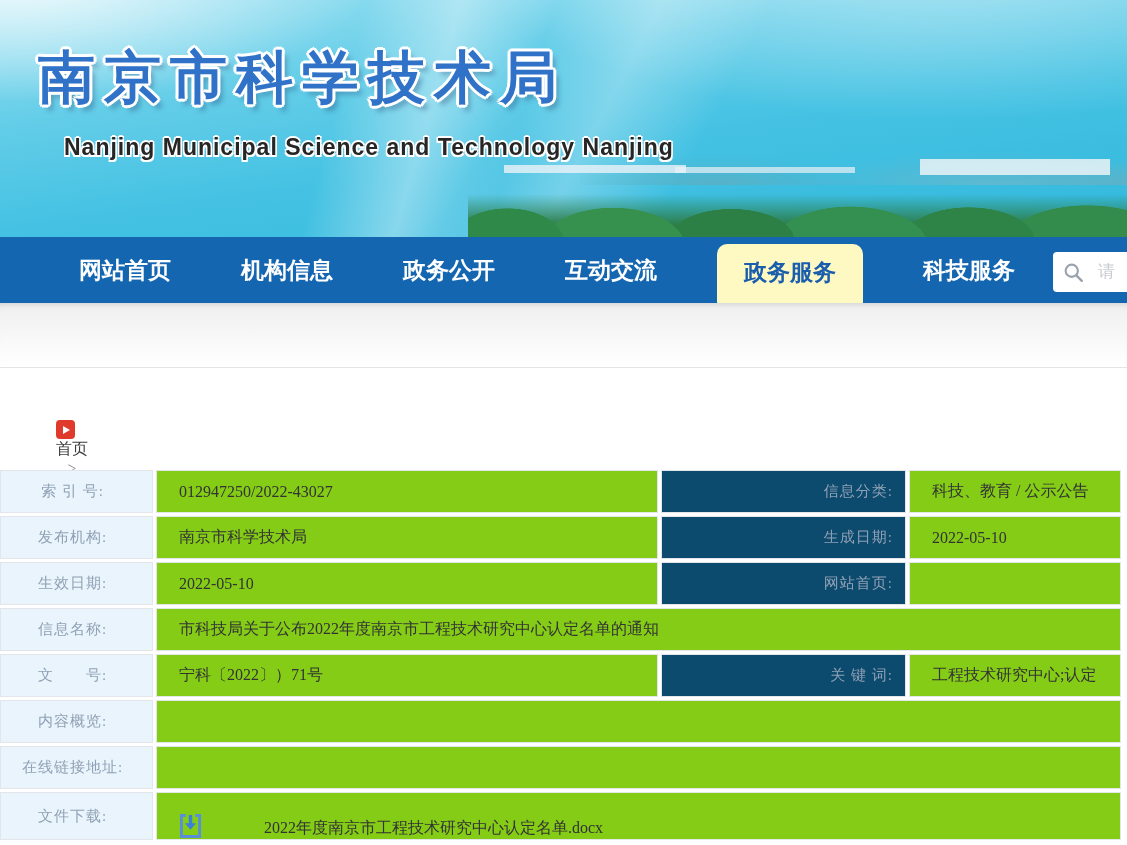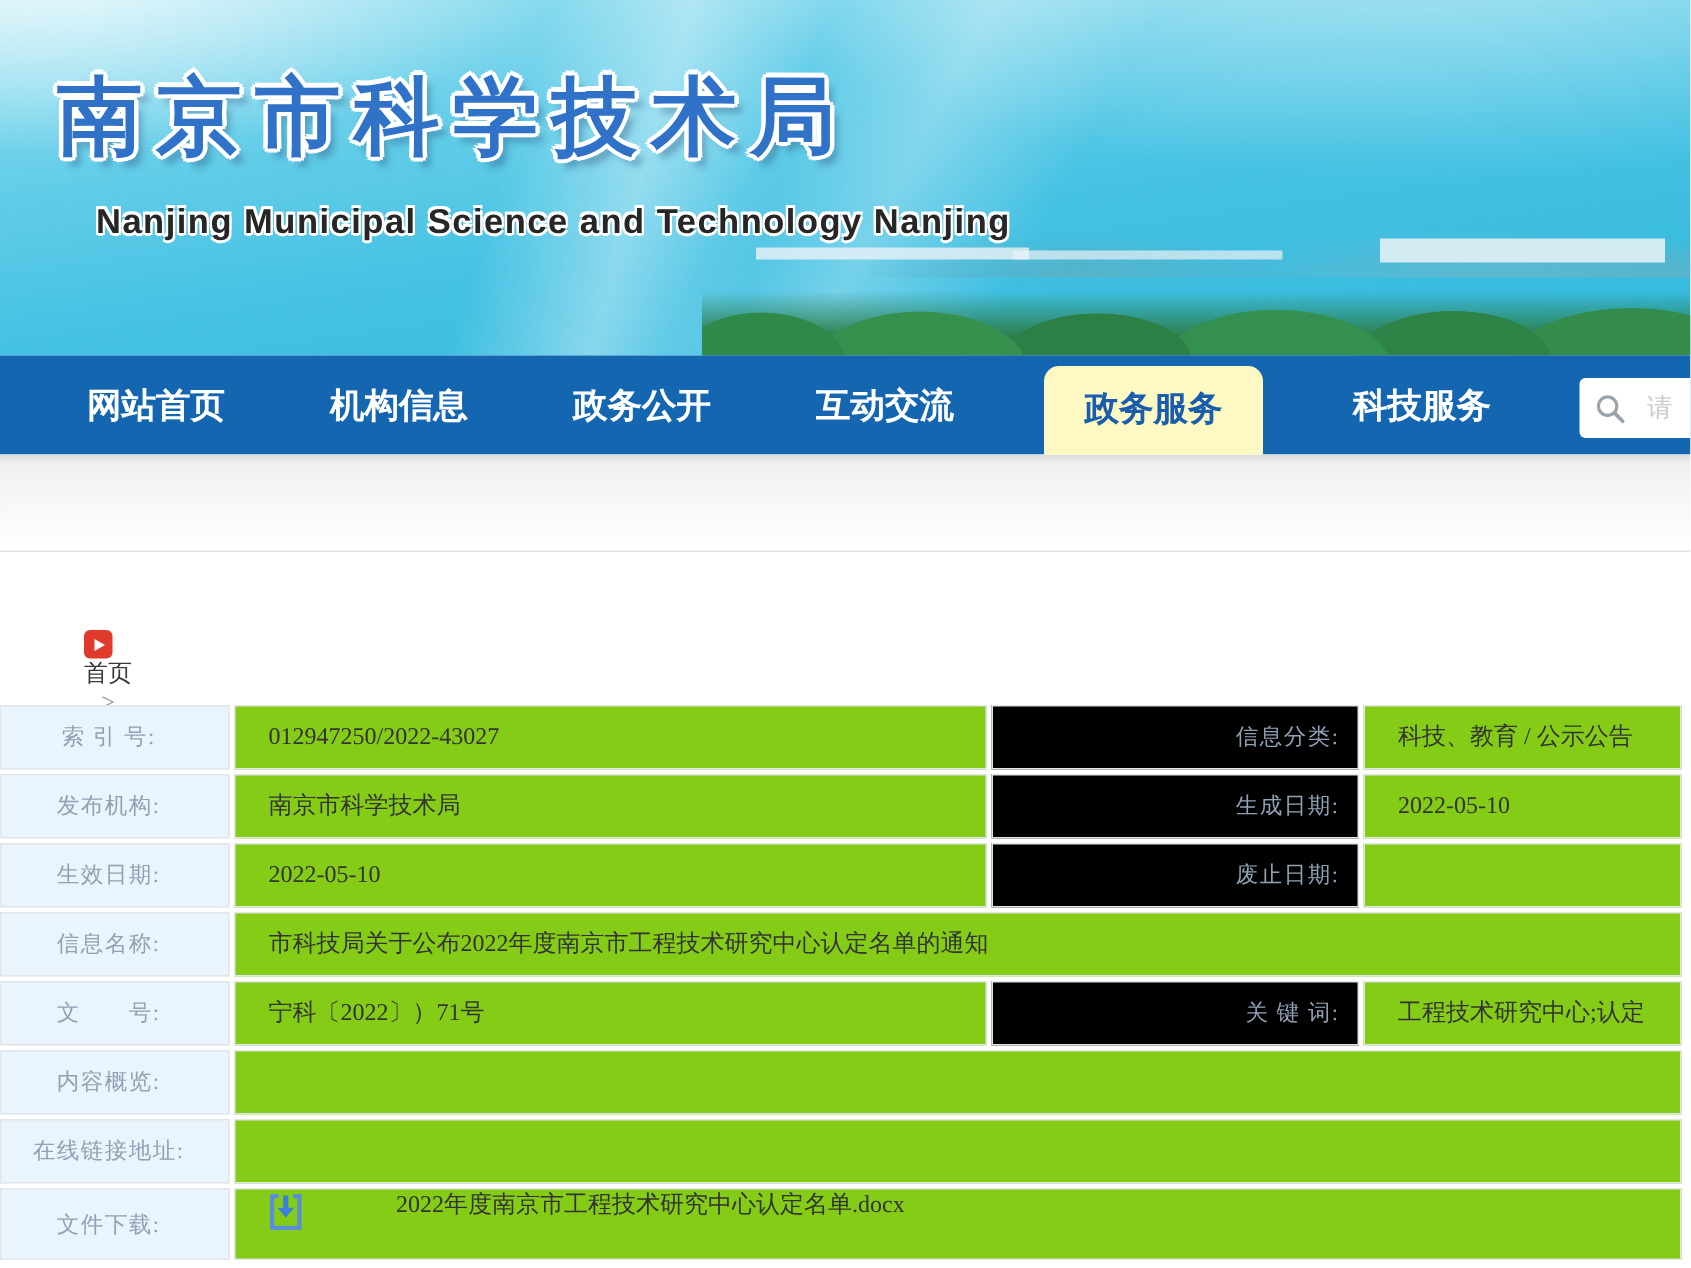--- a/index.html
+++ b/index.html
@@ -56,21 +56,21 @@
     position:absolute;left:64px;top:134px;margin:0;
     font-size:23px;font-weight:bold;color:#262626;letter-spacing:1px;white-space:nowrap;
     text-shadow:
       -1.5px -1.5px 0 #fff, 1.5px -1.5px 0 #fff, -1.5px 1.5px 0 #fff, 1.5px 1.5px 0 #fff,
       0 2px 0 #fff, 0 -2px 0 #fff;
   }
   
   .nav{
     position:absolute;top:237px;left:0;width:1127px;height:66px;background:#1566b0;
   }
-  .nav-items{display:flex;align-items:stretch;padding-left:48px;height:66px;}
+  .nav-items{display:flex;align-items:stretch;padding-left:69px;height:66px;}
   .nav-item{
     width:112px;text-align:center;line-height:66px;margin-right:50px;
     color:#fff;font-size:23px;font-weight:bold;cursor:pointer;white-space:nowrap;
   }
   .nav-item.active{
     width:146px;height:68px;margin-top:7px;background:#fef9c3;border-radius:10px;
     color:#1a5dad;line-height:56px;
   }
   .searchbox{
     position:absolute;left:1053px;top:252px;width:230px;height:40px;background:#fff;
@@ -113,24 +113,24 @@
   .info-table td{
     border:1px solid #e2e6ea;height:41px;background:#84cc16;
     font-size:16px;color:#333;padding:0 6px 0 22px;white-space:nowrap;overflow:hidden;
   }
   .info-table tr:last-child td{height:46px;}
   .info-table td.lbl{
     background:#e9f4fc;color:#90a1b5;font-size:15px;text-align:center;
     padding:0 10px 0 2px;letter-spacing:1px;
   }
   .info-table td.lbl-r{
-    background:#000000;color:#90a1b5;font-size:15px;text-align:right;
+    background:#0c4a6e;color:#90a1b5;font-size:15px;text-align:right;
     padding:0 12px 0 2px;letter-spacing:1px;
   }
-  .file-cell{display:flex;align-items:flex-start;height:100%;}
+  .file-cell{display:flex;align-items:flex-end;height:100%;}
   .dl-icon{display:inline-flex;margin-top:2px;}
   .file-link{margin-left:62px;color:#333;cursor:pointer;text-decoration:none;}
 </style>
 </head>
 <body>
 
 <div class="banner">
   <div class="swoosh"></div>
   <div class="mountains"></div>
   <div class="buildings"></div>
@@ -183,21 +183,21 @@
   </tr>
   <tr>
     <td class="lbl">发布机构:</td>
     <td>南京市科学技术局</td>
     <td class="lbl-r">生成日期:</td>
     <td>2022-05-10</td>
   </tr>
   <tr>
     <td class="lbl">生效日期:</td>
     <td>2022-05-10</td>
-    <td class="lbl-r">废止日期:</td>
+    <td class="lbl-r">网站首页:</td>
     <td></td>
   </tr>
   <tr>
     <td class="lbl">信息名称:</td>
     <td colspan="3">市科技局关于公布2022年度南京市工程技术研究中心认定名单的通知</td>
   </tr>
   <tr>
     <td class="lbl">文　　号:</td>
     <td>宁科〔2022〕）71号</td>
     <td class="lbl-r">关 键 词:</td>

